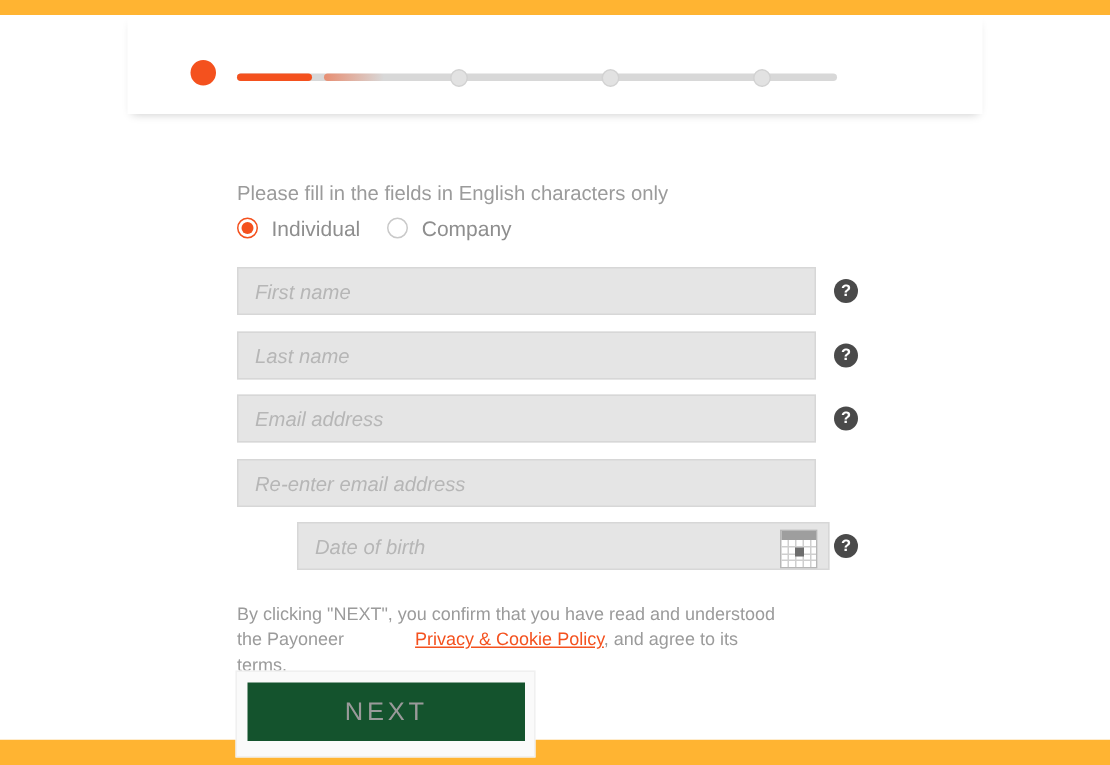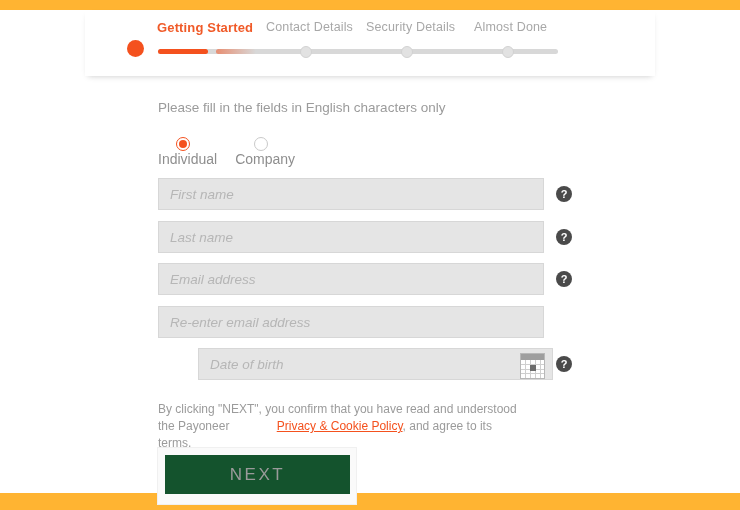--- a/index.html
+++ b/index.html
@@ -123,42 +123,41 @@
   
   .form {
     position: absolute;
     left: 0;
     top: 66px;
     width: 740px;
   }
   .intro {
     position: absolute;
     left: 158px;
-    top: 24px;
+    top: 45px;
     font-size: 13.5px;
     color: #9b9b9b;
     white-space: nowrap;
     text-align: right;
   }
 
   
   .radio-row {
     position: absolute;
     left: 158px;
     top: 66px;
     height: 20px;
     display: flex;
     align-items: center;
   }
   .radio-opt {
     display: flex;
     align-items: center;
     margin-right: 18px;
     cursor: pointer;
-    flex-direction: column;
   }
   .radio-mark {
     width: 14px;
     height: 14px;
     border-radius: 50%;
     border: 1px solid #c9c9c9;
     background: #ffffff;
     box-sizing: border-box;
     display: flex;
     align-items: center;
@@ -308,26 +307,20 @@
 </style>
 </head>
 <body>
 
 <div class="brand-bar top"></div>
 <div class="brand-bar bottom"></div>
 
 <div class="page">
 
   <div class="stepper">
-    <div class="step-labels">
-      <div class="step-label active l0">Getting Started</div>
-      <div class="step-label l1">Contact Details</div>
-      <div class="step-label l2">Security Details</div>
-      <div class="step-label l3">Almost Done</div>
-    </div>
     <div class="track">
       <div class="track-fill"></div>
       <div class="track-fade"></div>
     </div>
     <div class="dot-active"></div>
     <div class="dot d1"></div>
     <div class="dot d2"></div>
     <div class="dot d3"></div>
   </div>
 

